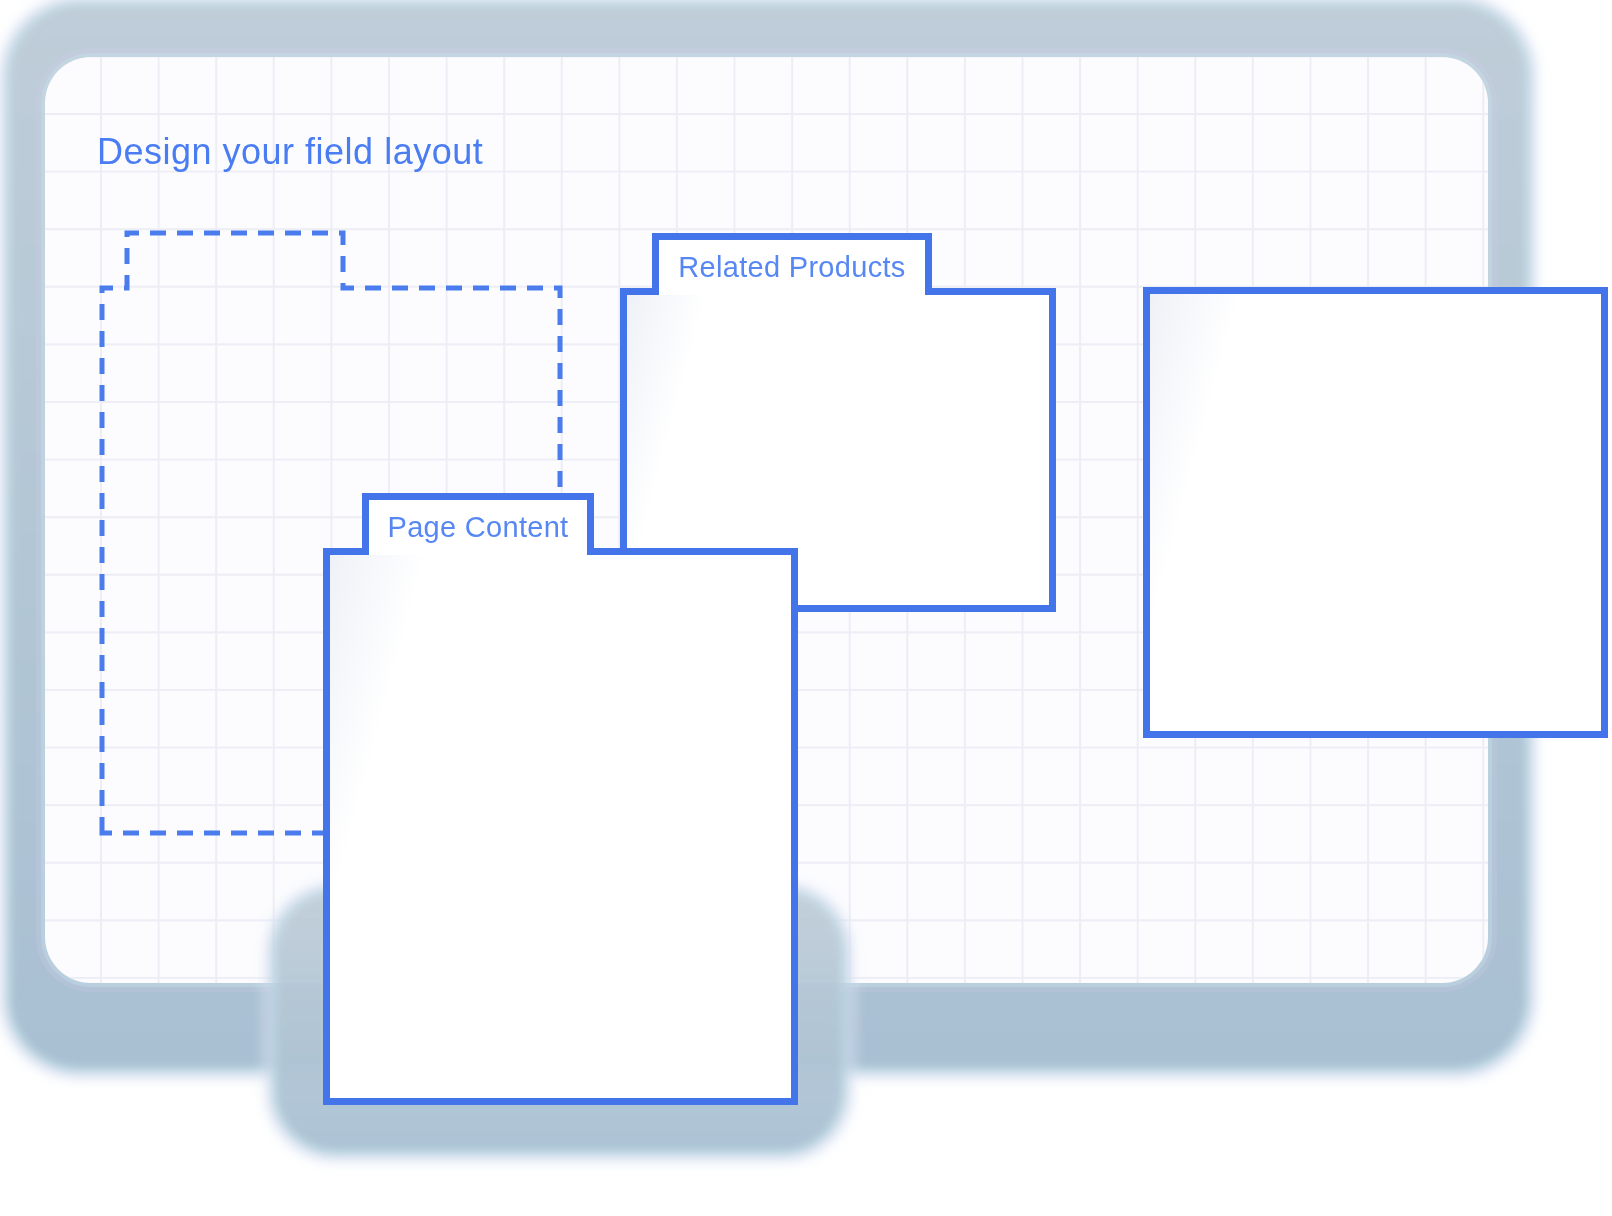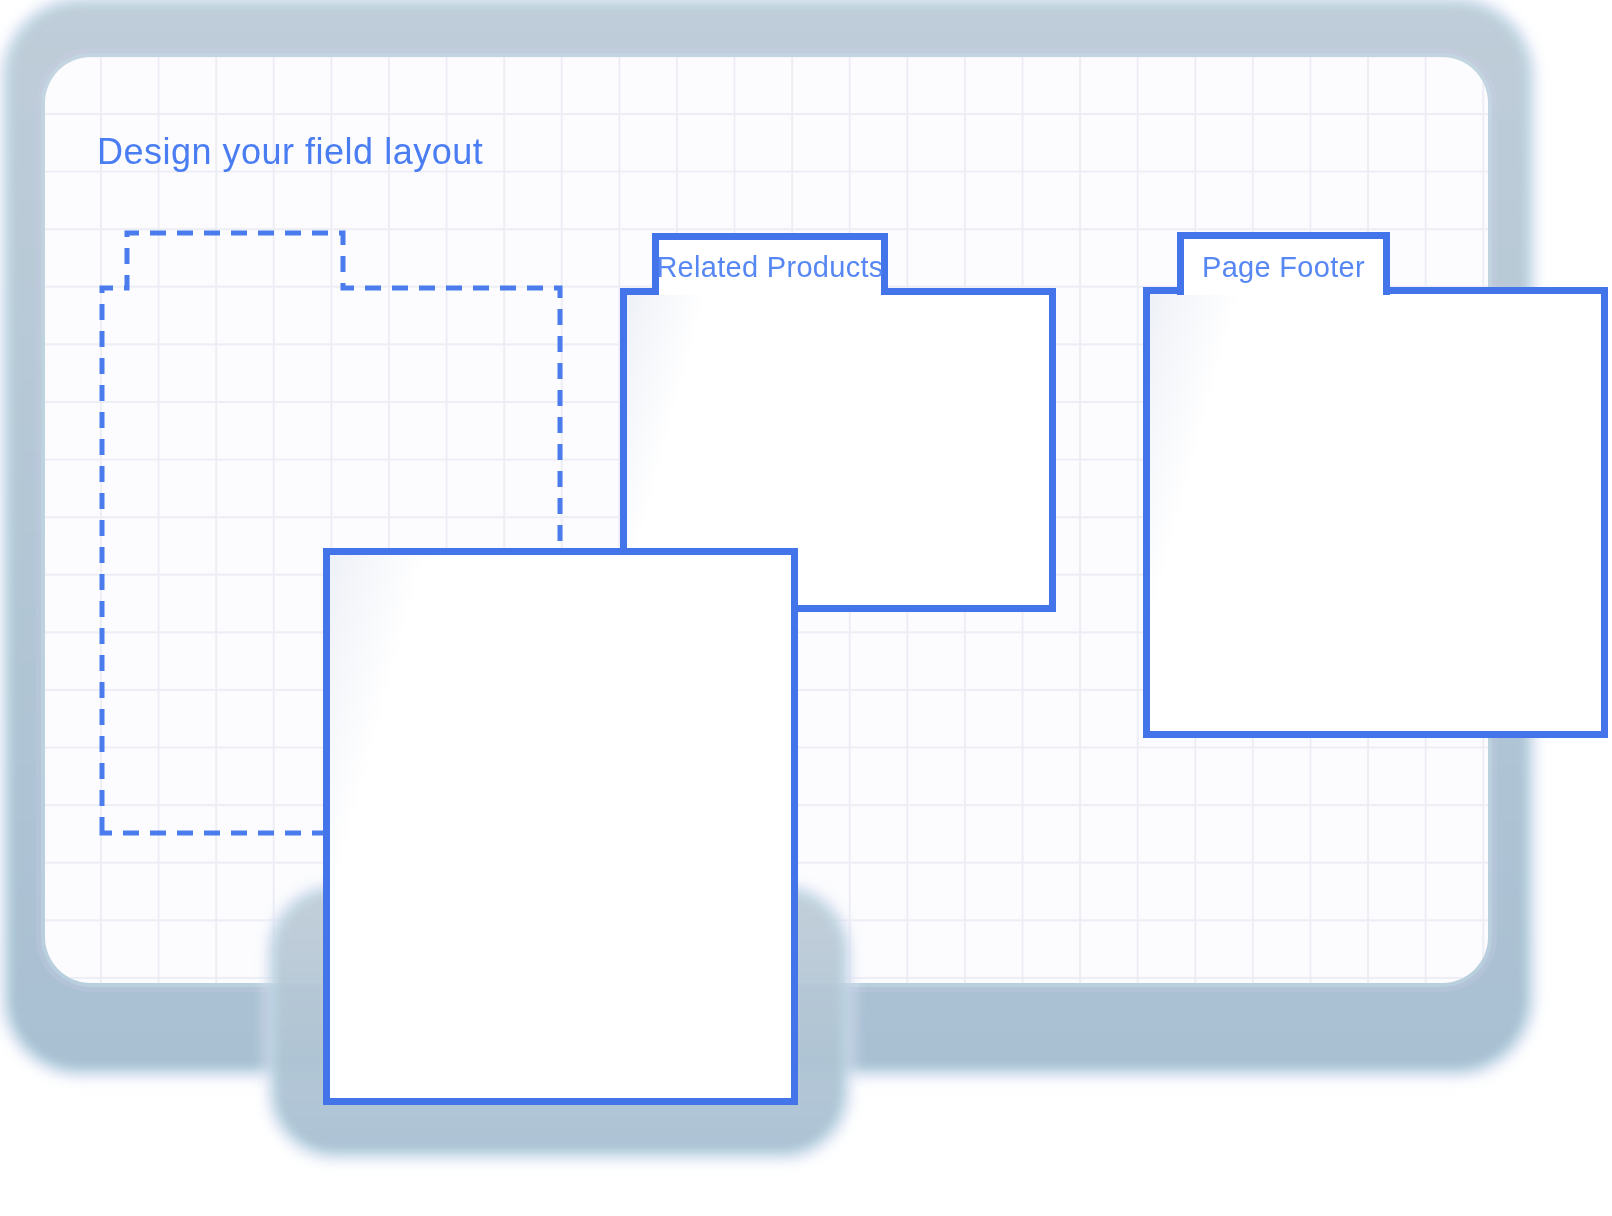--- a/index.html
+++ b/index.html
@@ -102,21 +102,21 @@
   </div>
   <div id="canvas-title">Design your field layout</div>
 
   <svg id="drop-outline" width="480" height="618" viewBox="0 0 480 618">
     <path d="M7 608 L7 63 L32 63 L32 8 L248 8 L248 63 L465 63 L465 608 Z" fill="none" stroke="#4A7CEE" stroke-width="5" stroke-dasharray="16 11"></path>
   </svg>
 
   <div class="glow" id="glow-page-content"></div>
 
   <div id="panel-related-products">
-    <div class="panel-tab" style="left:652px;top:233px;width:236px;height:62px;">
+    <div class="panel-tab" style="left:652px;top:233px;width:280px;height:62px;">
       <span>Related Products</span>
     </div>
     <div class="panel-body" style="left:620px;top:288px;width:436px;height:324px;"></div>
 
     <div class="field solid" style="left:652px;top:318px;width:370px;height:80px;">
       <span class="flabel">Section Heading</span>
       <span class="gear">
           <svg viewBox="0 0 24 24">
             <use href="#gear-shape"></use>
           </svg>
@@ -134,23 +134,20 @@
       <span class="flabel"></span>
       <span class="gear">
           <svg viewBox="0 0 24 24">
             <use href="#gear-shape"></use>
           </svg>
         </span>
     </div>
   </div>
 
   <div id="panel-page-footer">
-    <div class="panel-tab" style="left:1177px;top:232px;width:213px;height:63px;">
-      <span>Page Footer</span>
-    </div>
     <div class="panel-body" style="left:1143px;top:287px;width:465px;height:451px;"></div>
 
     <div class="field solid" style="left:1177px;top:318px;width:400px;height:84px;">
       <span class="flabel">Heading</span>
       <span class="gear">
           <svg viewBox="0 0 24 24">
             <use href="#gear-shape"></use>
           </svg>
         </span>
     </div>
@@ -174,20 +171,23 @@
       <span class="flabel">Button Text</span>
       <span class="gear">
           <svg viewBox="0 0 24 24">
             <use href="#gear-shape"></use>
           </svg>
         </span>
     </div>
   </div>
 
   <div id="panel-page-content">
+    <div class="panel-tab" style="left:362px;top:493px;width:232px;height:62px;">
+      <span>Page Content</span>
+    </div>
     <div class="panel-body" style="left:323px;top:548px;width:475px;height:557px;"></div>
 
     <div class="field dashed" style="left:357px;top:585px;width:406px;height:78px;">
       <span class="flabel">Hero Image</span>
     </div>
     <div class="field dashed" style="left:357px;top:688px;width:406px;height:78px;">
       <span class="flabel">Heading</span>
     </div>
     <div class="field dashed" style="left:357px;top:790px;width:406px;height:78px;">
       <span class="flabel">Intro Text</span>

